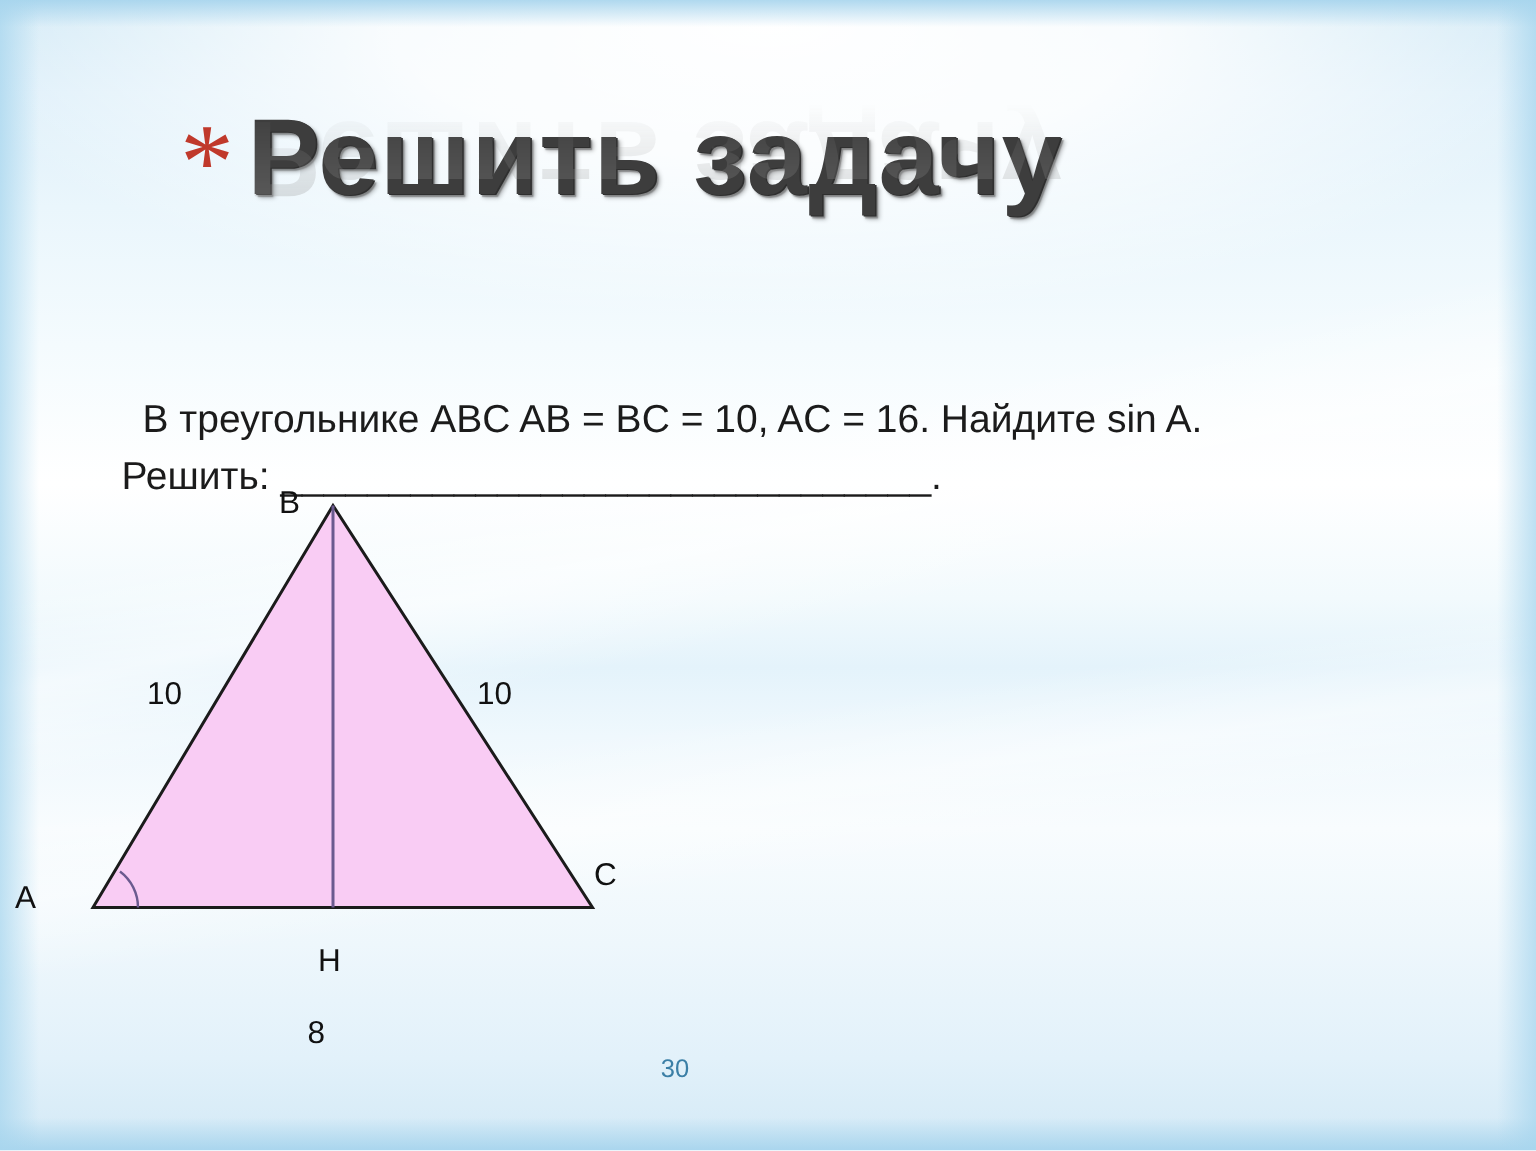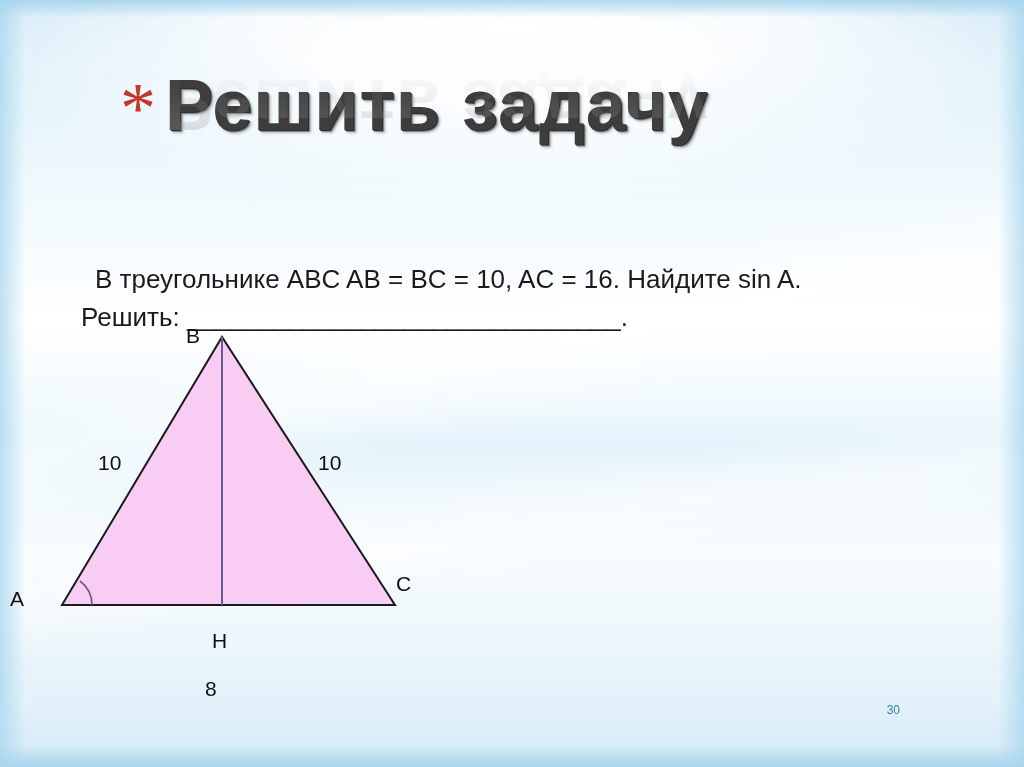--- a/index.html
+++ b/index.html
@@ -145,22 +145,22 @@
   #label-H { left: 212px; top: 315px; }
   #label-left-10  { left: 98px; top: 137px; }
   #label-right-10 { left: 318px; top: 137px; }
   #label-16 { left: 205px; top: 363px; }
 
   #page-number {
     position: absolute;
     left: 0;
     top: 703px;
     width: 900px;
-    text-align: right;
-    font-size: 12px;
+    text-align: center;
+    font-size: 17px;
     color: #3b7fa6;
     font-family: "Liberation Sans", sans-serif;
   }
 </style>
 </head>
 <body>
 
 <div id="slide">
   <div class="edge-top"></div>
   <div class="edge-bottom"></div>

